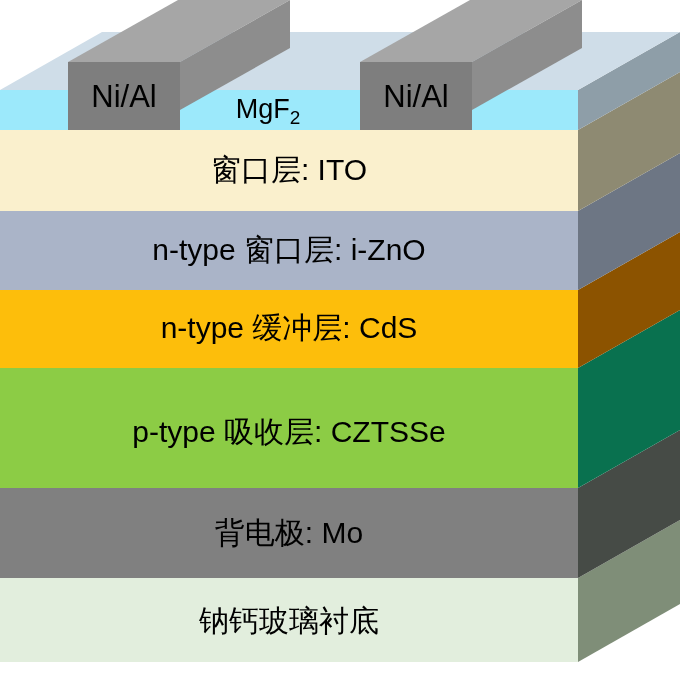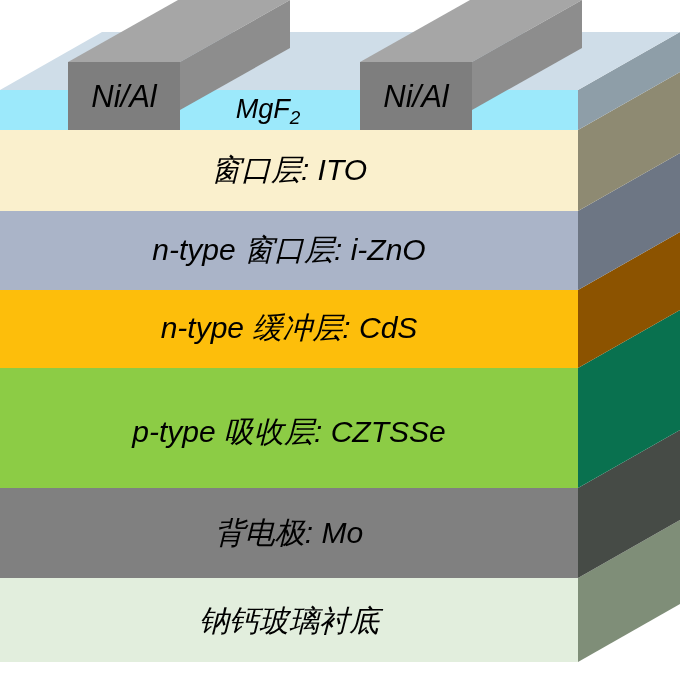--- a/index.html
+++ b/index.html
@@ -1,18 +1,18 @@
 <!DOCTYPE html>
 <html><head>
 <meta charset="utf-8">
 <style>
   html,body{margin:0;padding:0;background:#ffffff;}
   body{width:696px;height:676px;overflow:hidden;
        font-family:"Liberation Sans","DejaVu Sans",sans-serif;}
-  #stage{position:relative;width:676px;height:676px;background:#ffffff;font-style:italic;}
+  #stage{position:relative;width:676px;height:676px;background:#ffffff;}
   svg#diagram{position:absolute;left:0;top:0;width:696px;height:676px;display:block;}
   .lbl{font-family:"Liberation Sans","DejaVu Sans",sans-serif;
        fill:#000000;text-anchor:middle;dominant-baseline:middle;}
   .lbl-layer{font-size:30px;}
   .lbl-contact{font-size:31px;}
   .lbl-mgf{font-size:27px;}
   .sub{font-size:19px;}
 </style>
 </head>
 <body style="background: rgb(255, 255, 255);">

